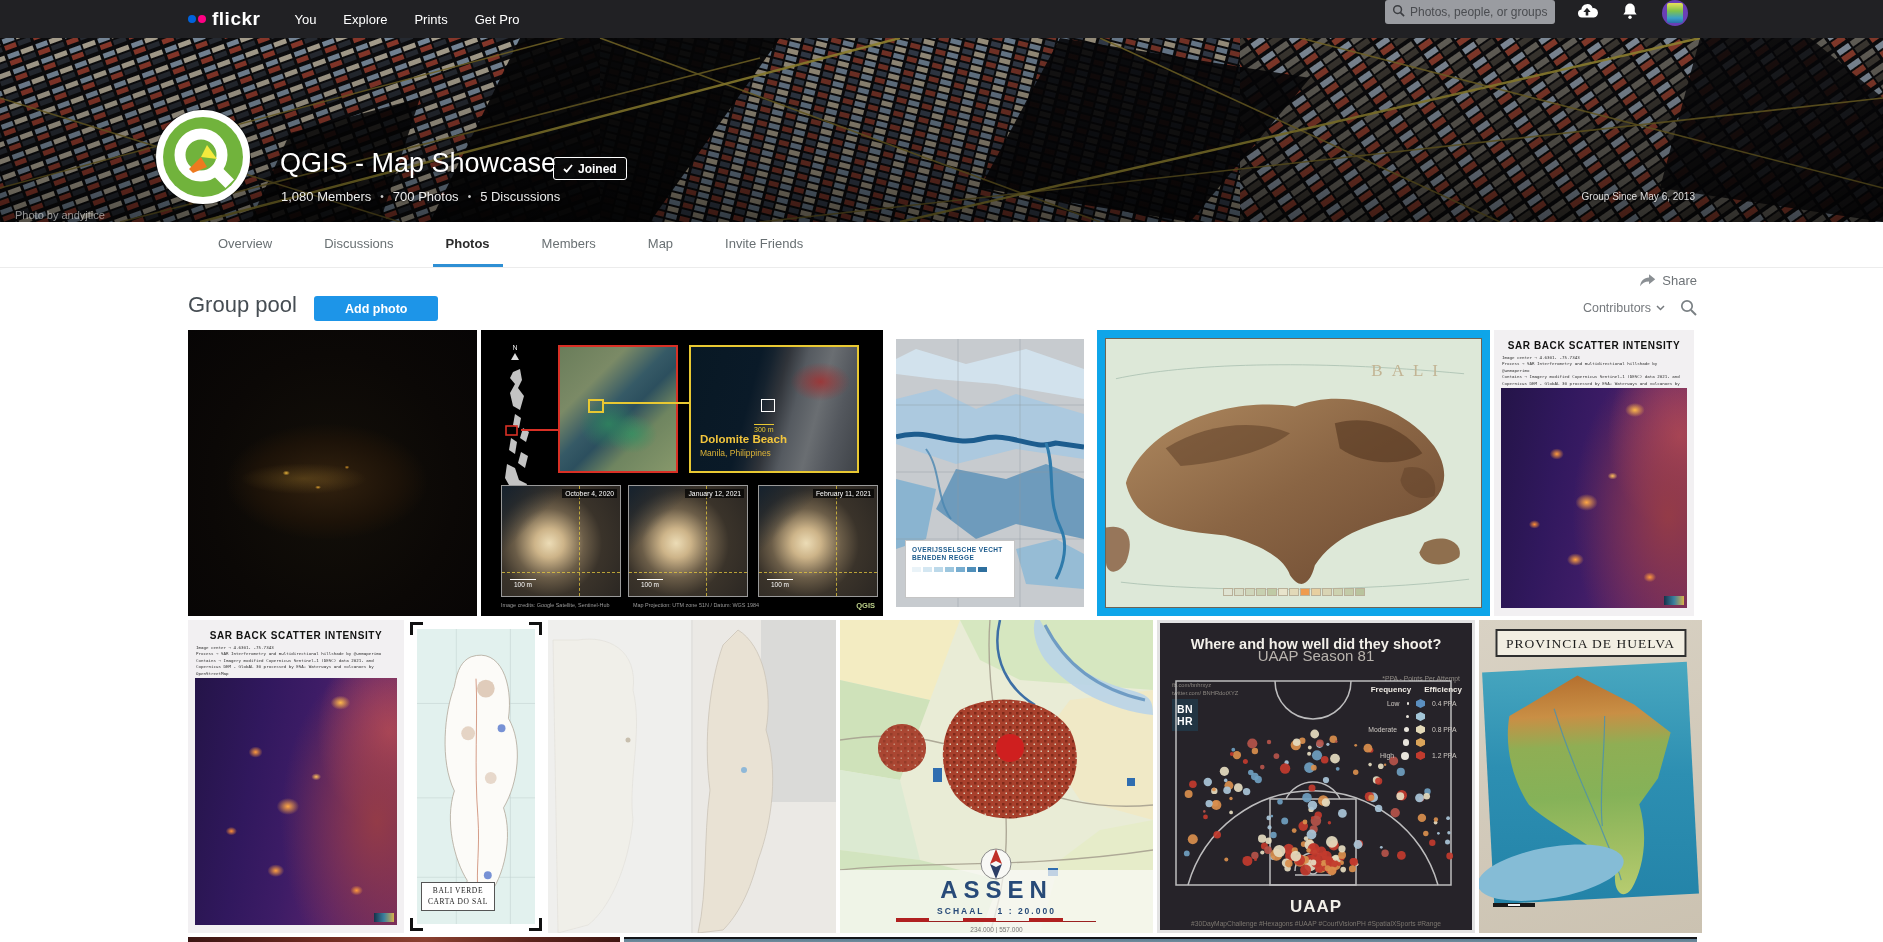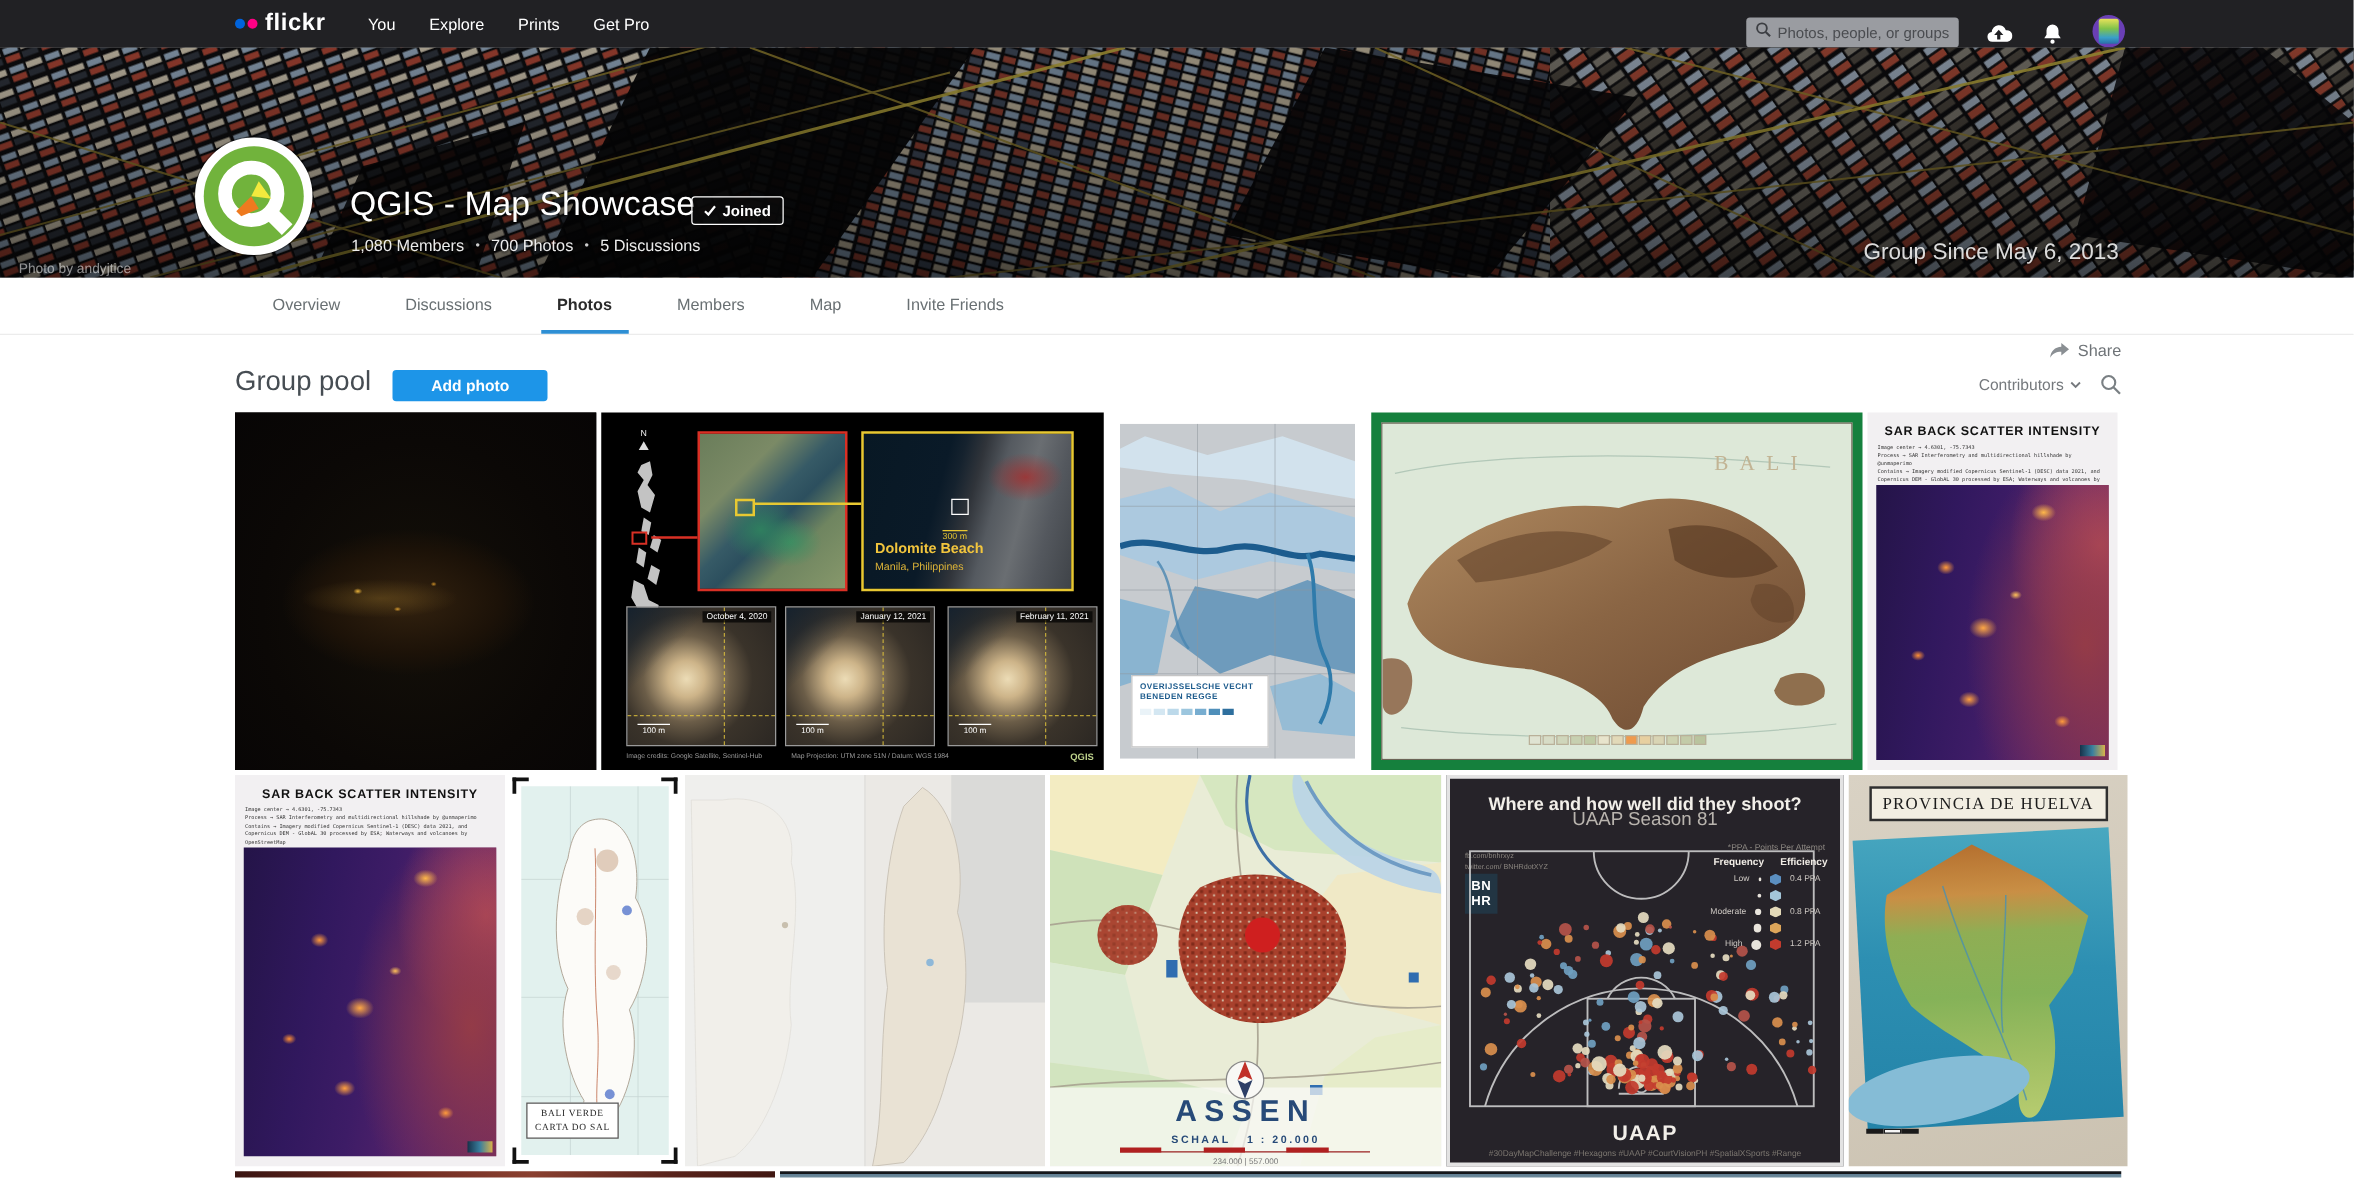--- a/index.html
+++ b/index.html
@@ -5,37 +5,37 @@
 *{margin:0;padding:0;box-sizing:border-box}
 body{width:1883px;height:942px;overflow:hidden;background:#fff;font-family:"Liberation Sans",sans-serif}
 
 .navbar{height:38px;background:#212124;display:flex;align-items:center;position:relative}
 .brand{display:flex;align-items:center;margin-left:188px;cursor:pointer}
 .dot{width:8px;height:8px;border-radius:50%;display:inline-block}
 .dot.b{background:#0063dc}.dot.p{background:#ff0084;margin-left:2px}
 .brand-text{color:#fff;font-weight:bold;font-size:19px;letter-spacing:.5px;margin-left:6px}
 .nav-links{display:flex;gap:27px;margin-left:34px}
 .nav-links span{color:#fff;font-size:13px;cursor:pointer}
-.nav-right{position:absolute;right:183px;top:0;height:38px;display:flex;align-items:flex-end;gap:21px}
+.nav-right{position:absolute;right:195px;top:0;height:38px;display:flex;align-items:flex-start;gap:21px}
 .searchbox{width:170px;height:24px;background:#9a9ca1;border-radius:3px;display:flex;align-items:center;padding:0 7px;gap:5px}
 .searchbox input{border:0;outline:0;background:transparent;font-size:12px;color:#2e3033;width:100%;font-family:"Liberation Sans",sans-serif}
 .searchbox input::placeholder{color:#4a4c50}
 .nav-ic{width:22px;height:22px;display:flex;align-items:center;justify-content:center;cursor:pointer}
 .nav-avatar{width:26px;height:26px;border-radius:50%;background:#6a3fb5;display:flex;align-items:center;justify-content:center;cursor:pointer;overflow:hidden}
 .nav-avatar i{display:block;width:16px;height:20px;border-radius:2px;background:linear-gradient(180deg,#e8e25a,#7fc24a 40%,#3aa0c8 75%,#2a6fa8)}
 
 .banner{height:184px;position:relative;background:#0a0a0c;overflow:hidden}
 .banner>svg.bg{position:absolute;inset:0}
 .b-credit{position:absolute;left:15px;top:171px;font-size:11px;color:rgba(255,255,255,.55)}
 .avatar{position:absolute;left:156px;top:72px;width:94px;height:94px;border-radius:50%;border:5px solid #fff;overflow:hidden;background:#fff;box-shadow:0 0 0 1px rgba(0,0,0,.35)}
 .g-title{position:absolute;left:280px;top:110px;color:#fff;font-size:27px;font-weight:400;text-shadow:0 1px 3px rgba(0,0,0,.6)}
 .joined{position:absolute;left:553px;top:119px;height:23px;border:1px solid #fff;border-radius:3px;background:rgba(20,20,20,.35);color:#fff;font-size:12px;font-weight:bold;display:flex;align-items:center;gap:5px;padding:0 9px;cursor:pointer}
 .g-stats{position:absolute;left:281px;top:151px;color:rgba(255,255,255,.92);font-size:13px;display:flex;align-items:center;gap:9px;text-shadow:0 1px 2px rgba(0,0,0,.6)}
 .g-stats .sep{font-size:10px;color:rgba(255,255,255,.8)}
-.g-since{position:absolute;right:188px;top:153px;color:rgba(255,255,255,.85);font-size:18px;text-shadow:0 1px 2px rgba(0,0,0,.6)}
+.g-since{position:absolute;right:188px;top:153px;color:rgba(255,255,255,.85);font-size:10px;text-shadow:0 1px 2px rgba(0,0,0,.6)}
 
 .tabbar{height:46px;background:#fff;border-bottom:1px solid #ececec;display:flex;padding-left:205px}
 .tab{font-size:13px;color:#697073;line-height:43px;margin-right:26px;cursor:pointer;border-bottom:3px solid transparent;padding:0 13px}
 .tab.active{color:#2b2b2b;font-weight:bold;border-bottom-color:#2e8fd4}
 
 .subheader{height:62px;position:relative;background:#fff}
 .share{position:absolute;top:5px;right:186px;display:flex;align-items:center;gap:6px;color:#6e7377;font-size:13px;cursor:pointer}
 .gp-head{position:absolute;left:188px;top:24px;font-size:22px;color:#464d53;font-weight:400}
 .addphoto{position:absolute;left:314px;top:28px;height:25px;background:#1d95e8;color:#fff;border:0;border-radius:3px;font-size:12.5px;font-weight:bold;padding:0 31px;cursor:pointer;font-family:"Liberation Sans",sans-serif}
 .contrib{position:absolute;right:218px;top:33px;display:flex;align-items:center;gap:5px;color:#75797d;font-size:12.5px;cursor:pointer}
@@ -81,21 +81,21 @@
 .dolo .pscale{position:absolute;left:8px;bottom:8px;color:#fff;font-size:6.5px;border-top:1px solid #fff;padding-top:1px;width:26px;text-align:center}
 .dolo .fine{position:absolute;top:272px;color:#9a9a9a;font-size:8px;transform:scale(.68);transform-origin:left top;white-space:nowrap}
 .dolo .qlogo{position:absolute;right:8px;top:271px;color:#bcd08a;font-size:7.5px;font-weight:bold}
 
 .vecht{background:#fff;padding:9px}
 .vecht .legend{position:absolute;left:18px;bottom:18px;width:110px;height:58px;background:#fff;border:1px solid #c5c5c5;padding:5px 6px}
 .vecht .legend .lt{color:#1b5a8c;font-weight:bold;font-size:6.5px;letter-spacing:.4px;line-height:1.25}
 .vecht .legend .sw{display:flex;gap:2px;margin-top:5px}
 .vecht .legend .sw i{width:9px;height:5px;display:block}
 
-.bali{background:#15803d;padding:24px}
+.bali{background:#0ea5e9;padding:24px}
 .bali .frame{position:absolute;inset:8px;border:1px solid #6b6456;background:#dde8d8}
 .bali .name{position:absolute;right:34px;top:22px;font-family:"Liberation Serif",serif;font-size:17px;letter-spacing:9px;color:#c2b494}
 .bali .leg{position:absolute;left:50%;transform:translateX(-50%);bottom:11px;display:flex;gap:1px}
 .bali .leg i{width:10px;height:8px;display:block;border:.5px solid #b9b099}
 
 .sar{background:#f2f0f2;padding:7px 8px 8px}
 .sar .st{text-align:center;font-weight:bold;font-size:10px;letter-spacing:.6px;color:#111;margin-top:3px}
 .sar .sm{font-family:"DejaVu Sans Mono",monospace;color:#333;font-size:8px;line-height:1.55;transform:scale(.52);transform-origin:0 0;width:190%;margin-top:4px}
 .sar .map{position:absolute;left:7px;right:7px;top:58px;bottom:8px;background:
  radial-gradient(14px 10px at 72% 10%,#ffb84a,rgba(255,180,70,0) 70%),

